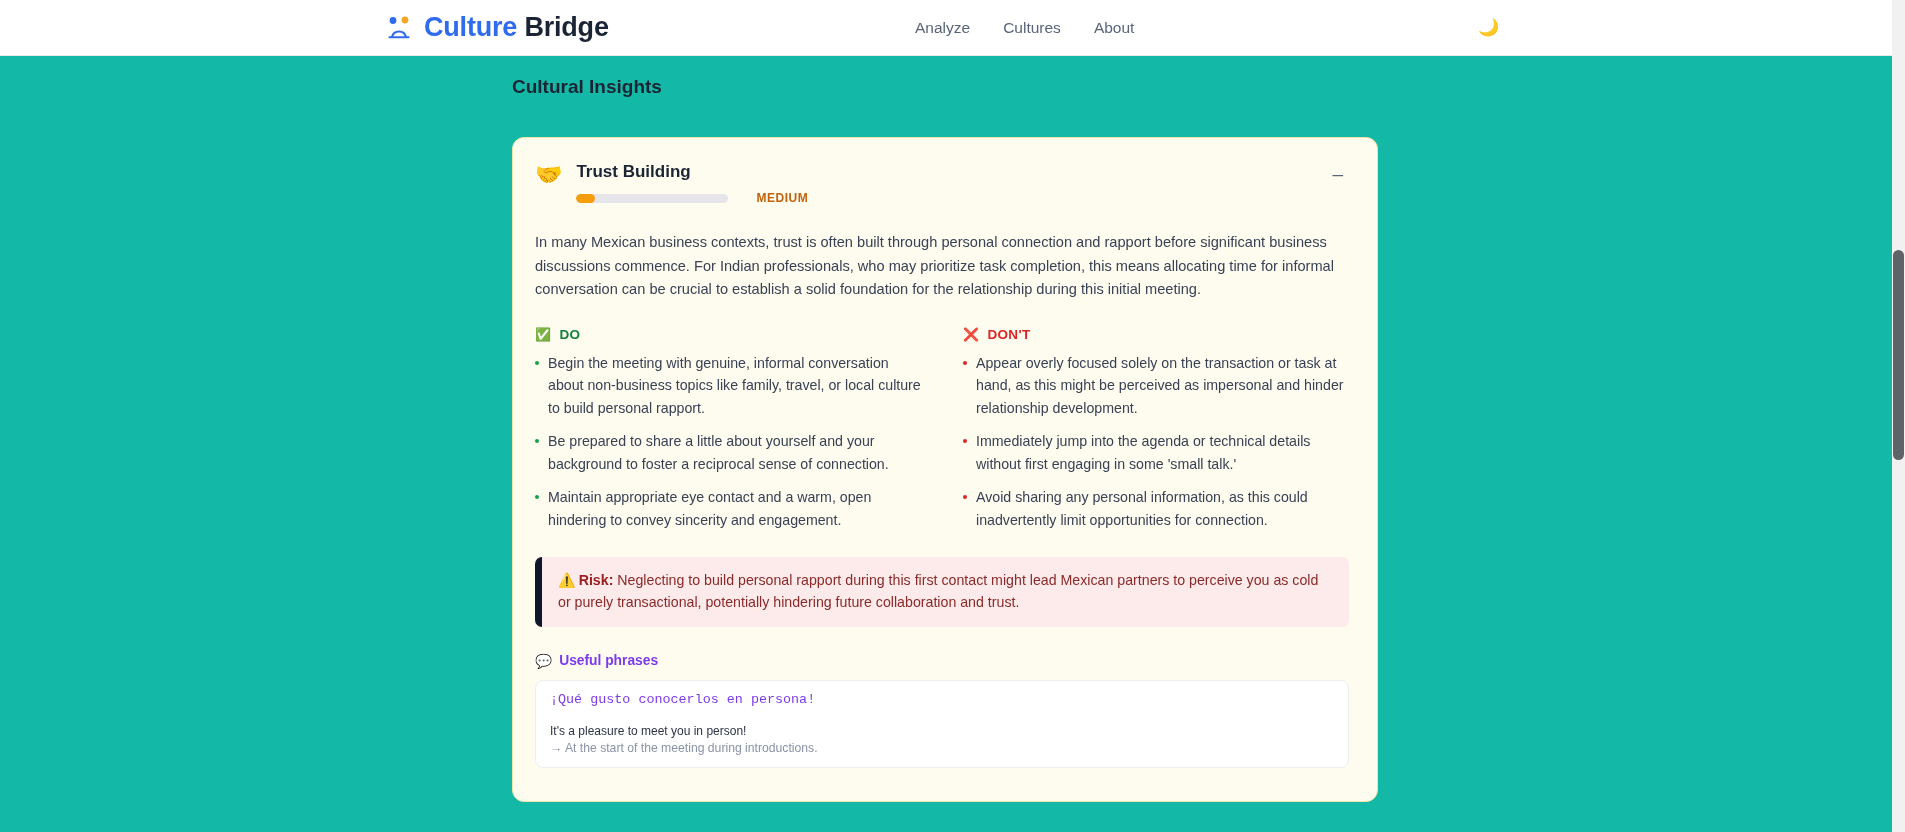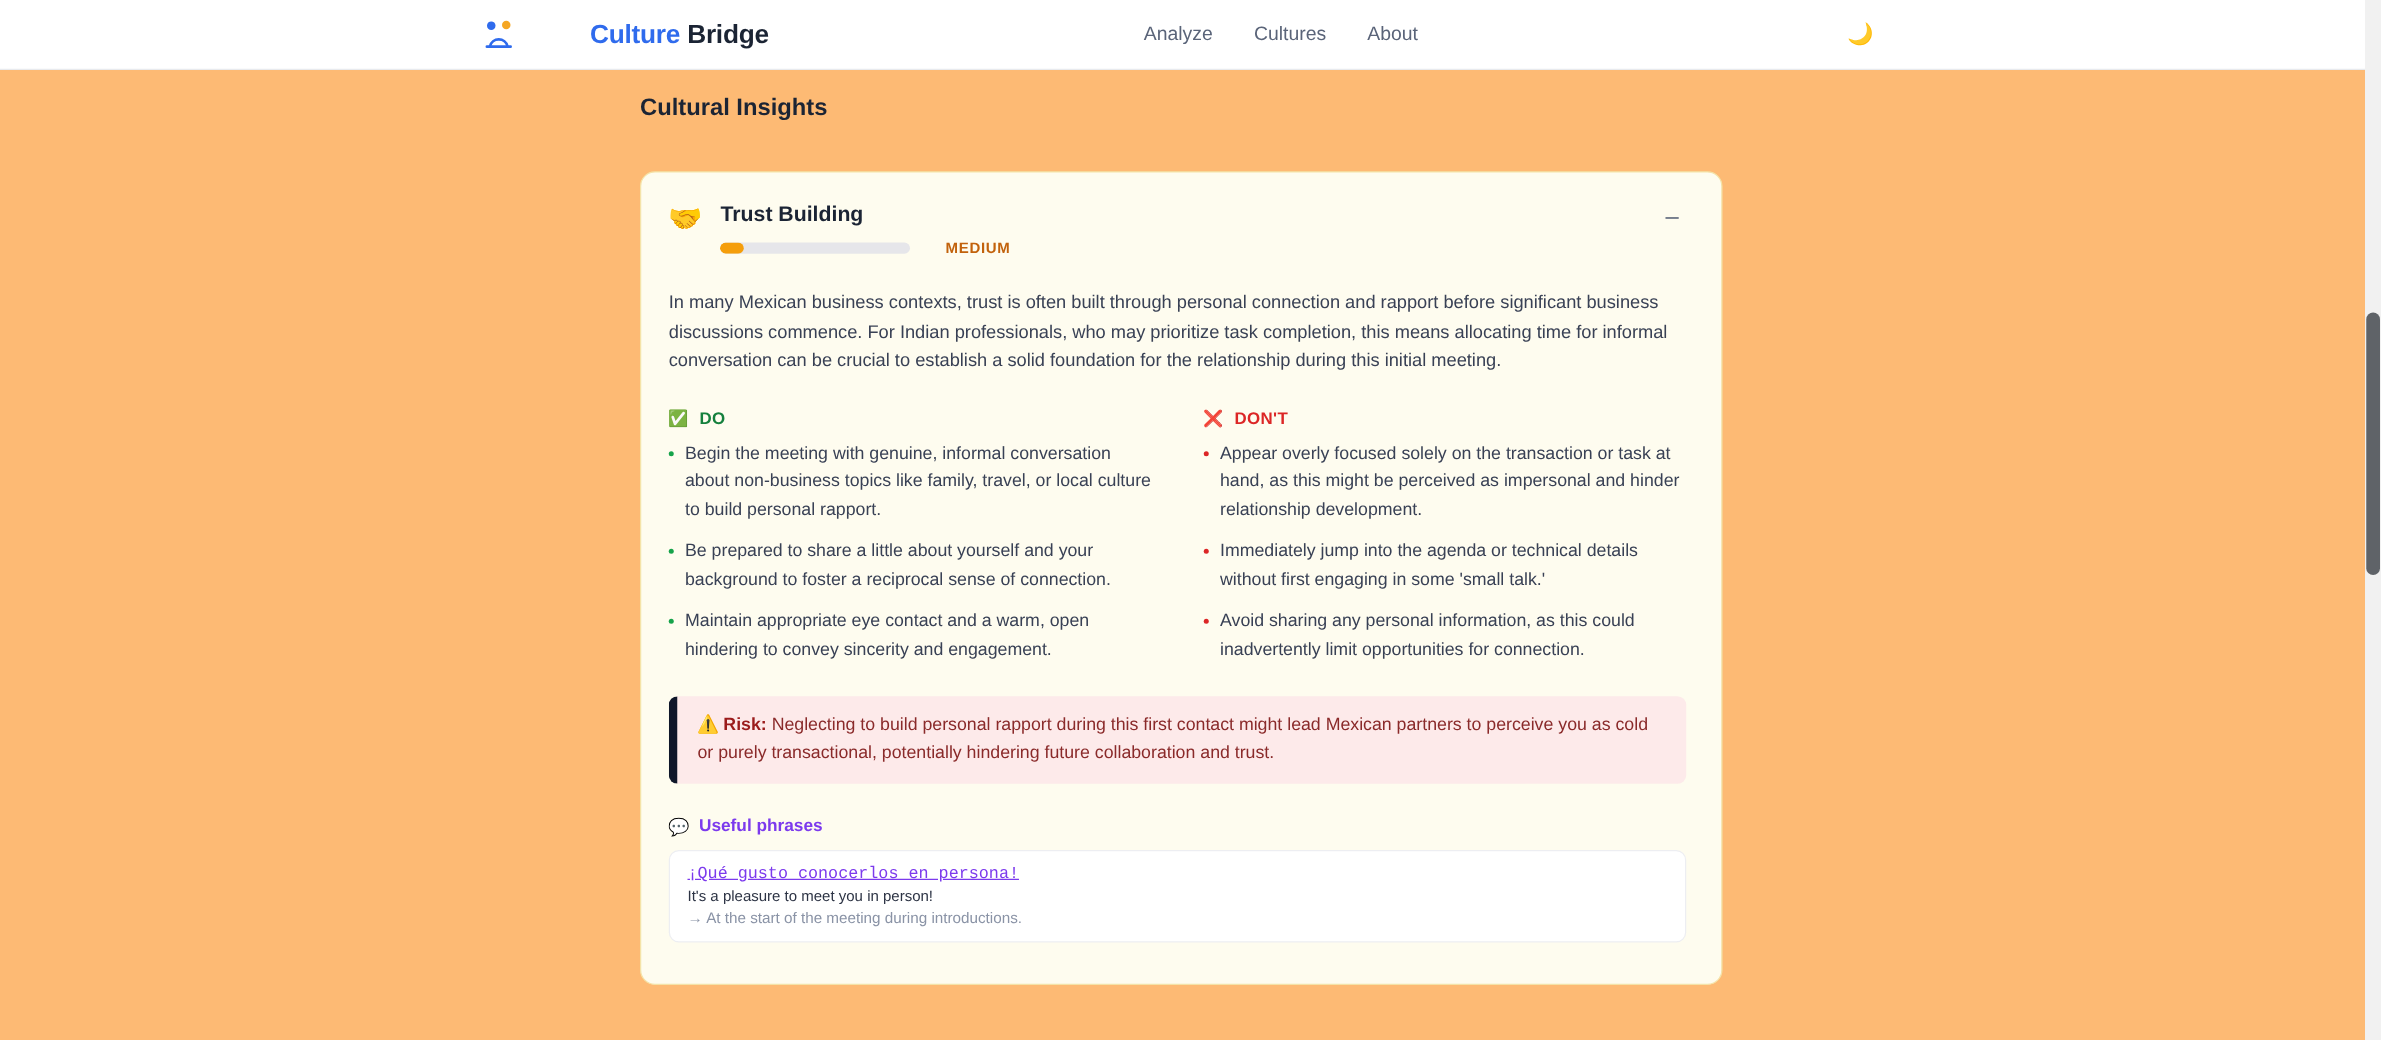--- a/index.html
+++ b/index.html
@@ -23,25 +23,24 @@
   .brand {
     position: absolute;
     left: 384px;
     display: flex;
     align-items: center;
     gap: 10px;
     cursor: pointer;
   }
   .brand-logo { width: 30px; height: 30px; display: block; }
   .brand-text {
-    font-size: 21px;
+    font-size: 27px;
     font-weight: bold;
     letter-spacing: -0.2px;
     white-space: nowrap;
-    margin-left: 48px;
   }
   .brand-culture { color: #2f6bed; }
   .brand-bridge { color: #1b2434; }
 
   .main-nav {
     position: absolute;
     left: 915px;
     display: flex;
     align-items: center;
     gap: 33px;
@@ -60,21 +59,21 @@
     line-height: 1;
     background: none;
     border: none;
     cursor: pointer;
   }
 
   
   .page {
     position: relative;
     height: 776px;
-    background: #fdba74;
+    background: #14b8a6;
     overflow: hidden;
   }
   .content-wrap {
     position: absolute;
     left: 512px;
     top: 0;
     width: 866px;
   }
   .section-title {
     font-size: 19px;
@@ -213,22 +212,21 @@
     background: #ffffff;
     border: 1px solid #edeef2;
     border-radius: 8px;
     padding: 11px 14px 12px 14px;
     margin-bottom: 11px;
   }
   .phrase-native {
     font-family: "Liberation Mono", "DejaVu Sans Mono", monospace;
     font-size: 13.4px;
     color: #7c3aed;
-    margin-bottom: 3px;
-    text-decoration: underline;
+    margin-bottom: 17px;
   }
   .phrase-trans {
     font-size: 12px;
     color: #2c3344;
     margin-bottom: 3px;
   }
   .phrase-context {
     font-size: 12.2px;
     color: #8a93a6;
   }

